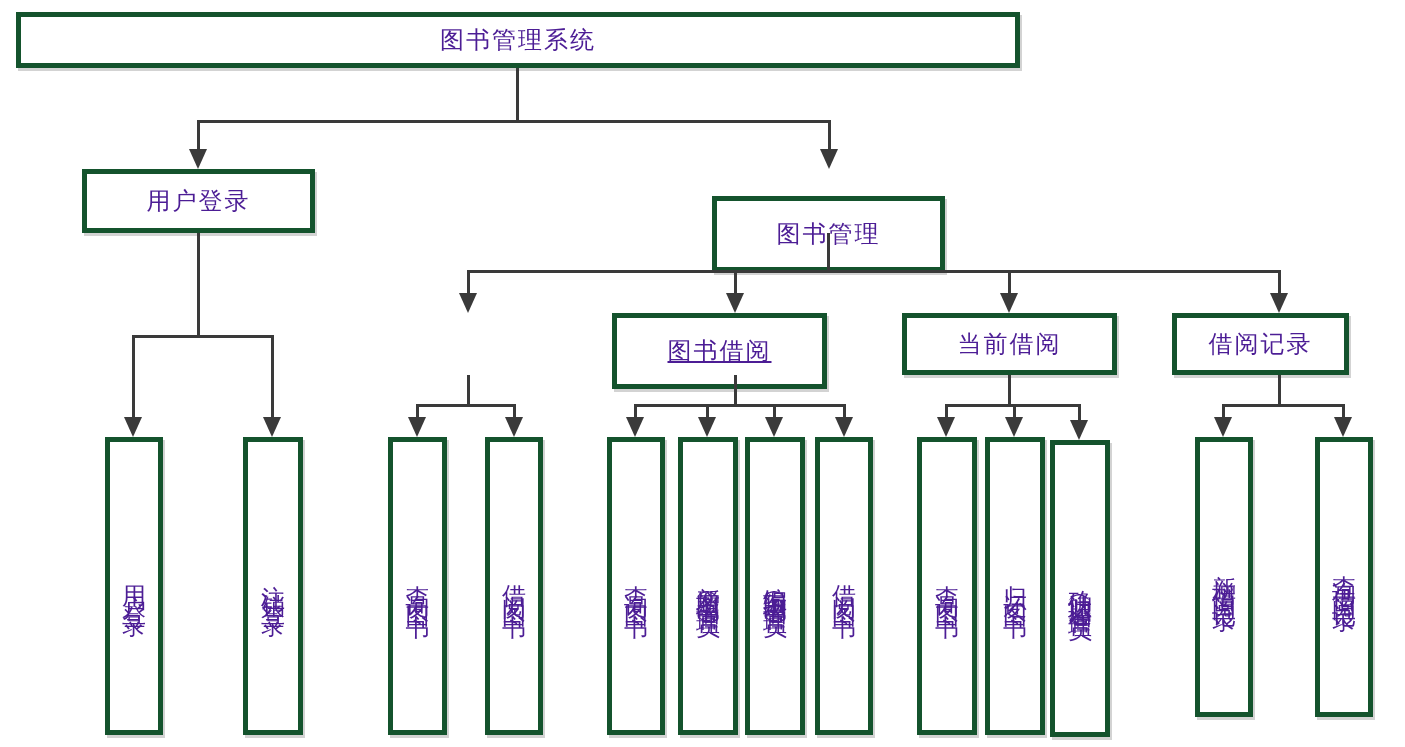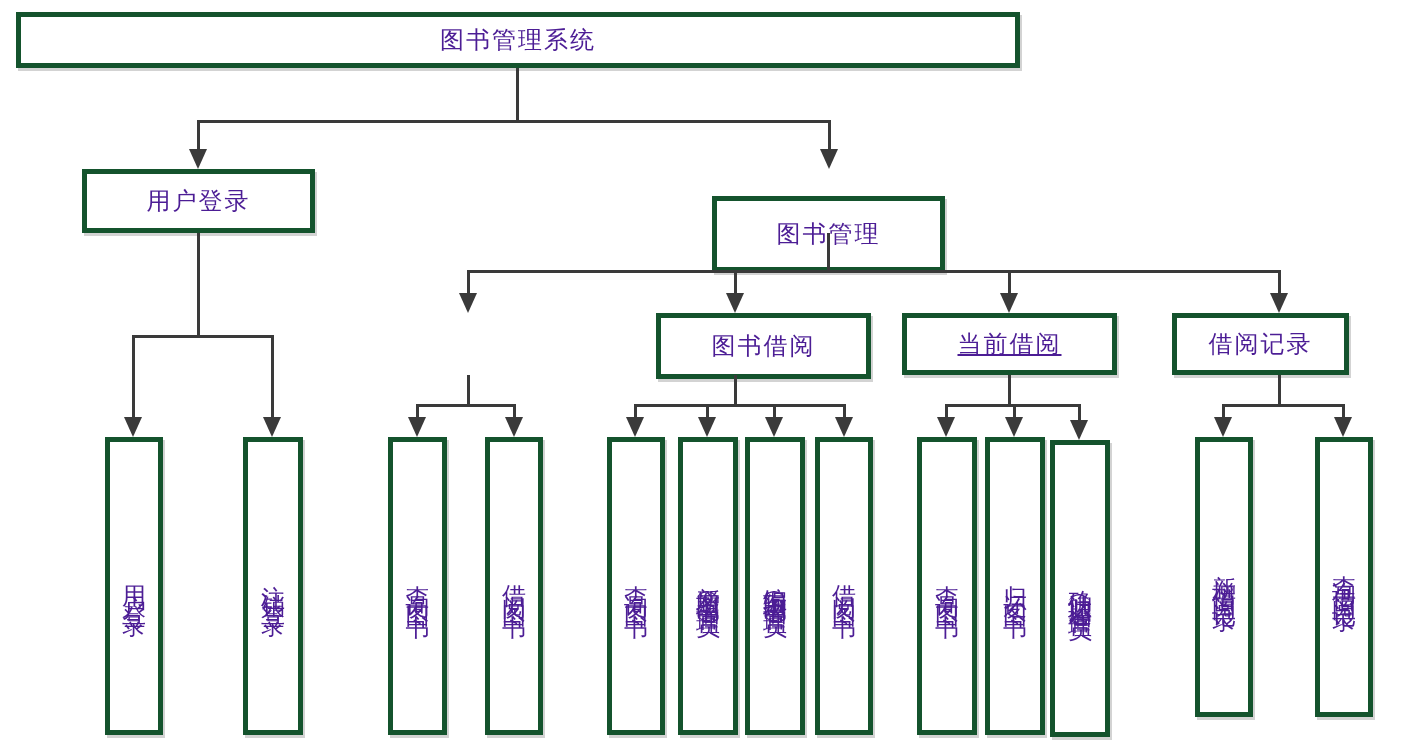--- a/index.html
+++ b/index.html
@@ -83,22 +83,22 @@
   <div class="line" style="left:467px; top:270px; width:814px; height:3px;"></div>
   <div class="line" style="left:467px; top:270px; width:3px; height:26px;"></div>
   <div class="line" style="left:734px; top:270px; width:3px; height:26px;"></div>
   <div class="line" style="left:1008px; top:270px; width:3px; height:26px;"></div>
   <div class="line" style="left:1278px; top:270px; width:3px; height:26px;"></div>
   <div class="arrow" style="left:459px; top:293px;"></div>
   <div class="arrow" style="left:726px; top:293px;"></div>
   <div class="arrow" style="left:1000px; top:293px;"></div>
   <div class="arrow" style="left:1270px; top:293px;"></div>
 
-  <div class="box" style="left:656px; top:313px; width:215px; height:66px;">图书借阅</div>
-  <div class="box" style="left:902px; top:313px; width:215px; height:62px;text-decoration:underline;">当前借阅</div>
+  <div class="box" style="left:612px; top:313px; width:215px; height:76px;text-decoration:underline;">图书借阅</div>
+  <div class="box" style="left:902px; top:313px; width:215px; height:62px;">当前借阅</div>
   <div class="box" style="left:1172px; top:313px; width:177px; height:62px;">借阅记录</div>
 
   <div class="line" style="left:467px; top:375px; width:3px; height:32px;"></div>
   <div class="line" style="left:416px; top:404px; width:100px; height:3px;"></div>
   <div class="line" style="left:416px; top:404px; width:3px; height:16px;"></div>
   <div class="line" style="left:513px; top:404px; width:3px; height:16px;"></div>
   <div class="arrow" style="left:408px; top:417px;"></div>
   <div class="arrow" style="left:505px; top:417px;"></div>
 
   <div class="line" style="left:734px; top:375px; width:3px; height:32px;"></div>

